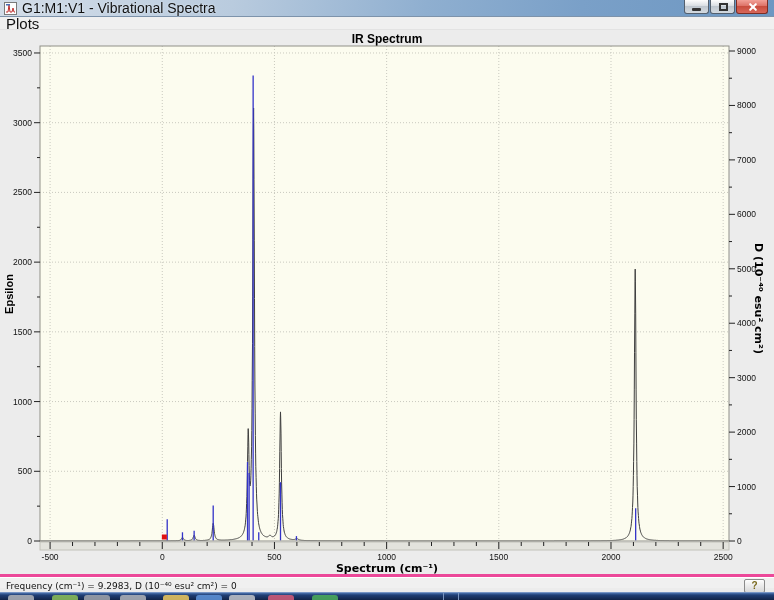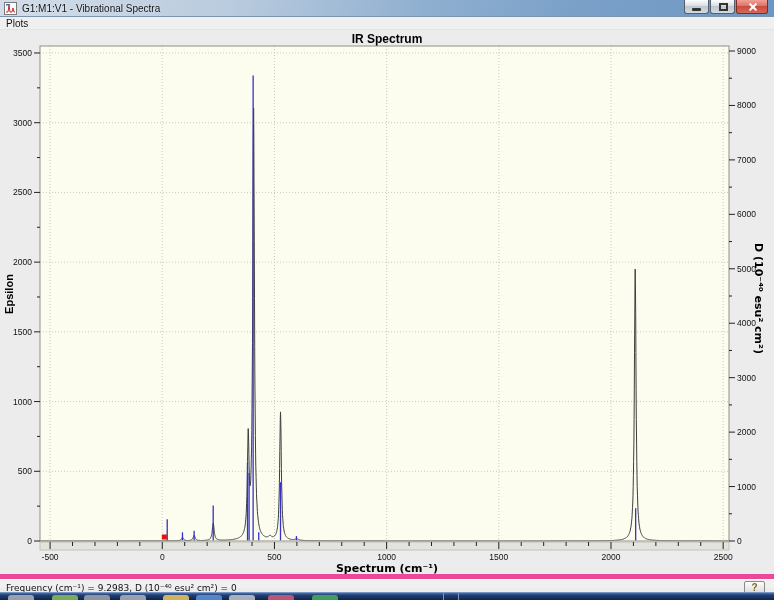--- a/index.html
+++ b/index.html
@@ -5,52 +5,52 @@
   * { margin:0; padding:0; box-sizing:border-box; }
   html,body { width:774px; height:600px; overflow:hidden; }
   body { font-family:"Liberation Sans", sans-serif; }
   .screen { position:relative; width:774px; height:600px; background:#ececec; overflow:hidden; }
 
   
   .titlebar { position:absolute; left:0; top:0; width:774px; height:17px;
     background:linear-gradient(100deg,#d3dde8 0%,#b9cbde 30%,#8fafd0 55%,#7aa0c8 75%,#6d97c2 100%);
     border-bottom:1px solid #7d93ab; display:flex; align-items:center; }
   .app-icon { width:13px; height:13px; margin:0 5px 0 4px; flex:0 0 auto; }
-  .title-text { font-size:10px; color:#111; text-shadow:0 0 2px #e8f1fa; white-space:nowrap; }
+  .title-text { font-size:14px; color:#111; text-shadow:0 0 2px #e8f1fa; white-space:nowrap; }
   .win-controls { position:absolute; right:6px; top:0; display:flex; }
   .wbtn { width:25px; height:14px; margin-left:1px; border:1px solid #54606e; border-top:none;
     border-radius:0 0 3px 3px; position:relative;
     background:linear-gradient(#fdfdfd 0%,#d9dee3 45%,#bfc7cf 50%,#d4dae0 100%); }
   .wbtn.close { width:32px; background:linear-gradient(#f2a198 0%,#dd7267 45%,#c94d3e 50%,#d8675a 100%); border-color:#7c2d24; }
   .glyph-min { position:absolute; left:7px; top:8px; width:9px; height:3px; background:#333; border-radius:1px; }
   .glyph-max { position:absolute; left:8px; top:3px; width:9px; height:8px; border:2px solid #333; background:transparent; }
   .glyph-close-a,.glyph-close-b { position:absolute; left:15px; top:2px; width:2px; height:10px; background:#fff; border-radius:1px; }
   .glyph-close-a { transform:rotate(45deg); } .glyph-close-b { transform:rotate(-45deg); }
 
   
   .menubar { position:absolute; left:0; top:17px; width:774px; height:13px; background:#f0f0f0;
     border-bottom:1px solid #e3e3e3; display:flex; align-items:center; }
-  .menu-item { font-size:10px; color:#111; padding:0 6px; height:13px; line-height:13px; }
+  .menu-item { font-size:15px; color:#111; padding:0 6px; height:13px; line-height:13px; }
 
   
   .chart-panel { position:absolute; left:0; top:30px; width:774px; height:544px; background:#ececec; }
   .chart-title { position:absolute; left:0; top:2px; width:774px; text-align:center;
     font-size:12px; font-weight:bold; color:#000; }
   .xlabel { position:absolute; left:0; top:532px; width:774px; text-align:center;
     font-size:11px; font-weight:bold; color:#000; font-family:"DejaVu Sans","Liberation Sans",sans-serif; }
   .ylabel-left { position:absolute; left:-31px; top:258px; width:80px; text-align:center;
     transform:rotate(-90deg); font-size:11px; font-weight:bold; color:#000; }
   .ylabel-right { position:absolute; left:678px; top:262px; width:160px; text-align:center;
     transform:rotate(90deg); font-size:11px; font-weight:bold; color:#000;
     font-family:"DejaVu Sans","Liberation Sans",sans-serif; }
   #spectrum { position:absolute; left:0; top:0; width:774px; height:544px; }
 
   
   .statusbar { position:absolute; left:0; top:574px; width:774px; height:14px; background:#f0f0f0;
-    border-top:5px solid #ec4899; box-shadow:inset 0 1px 0 #ffffff; }
+    border-top:3px solid #ec4899; box-shadow:inset 0 1px 0 #ffffff; }
   .status-text { position:absolute; left:6px; top:4px; font-size:9px; color:#111;
     font-family:"DejaVu Sans","Liberation Sans",sans-serif; white-space:nowrap; }
   .help-button { position:absolute; left:744px; top:2px; width:21px; height:14px;
     background:linear-gradient(#fdfdfd,#d8d8d8); border:1px solid #8a8a8a; border-radius:2px;
     font-size:10px; font-weight:bold; color:#7a6a1e; text-align:center; line-height:12px; cursor:default; }
 
   
   .taskbar { position:absolute; left:0; top:592px; width:774px; height:8px;
     background:linear-gradient(#4a71ad 0%,#1f3e74 30%,#122448 100%); border-top:1px solid #7795c4; overflow:hidden; }
   .tb-icon { position:absolute; top:2px; width:26px; height:12px; border-radius:3px; opacity:.9; }

